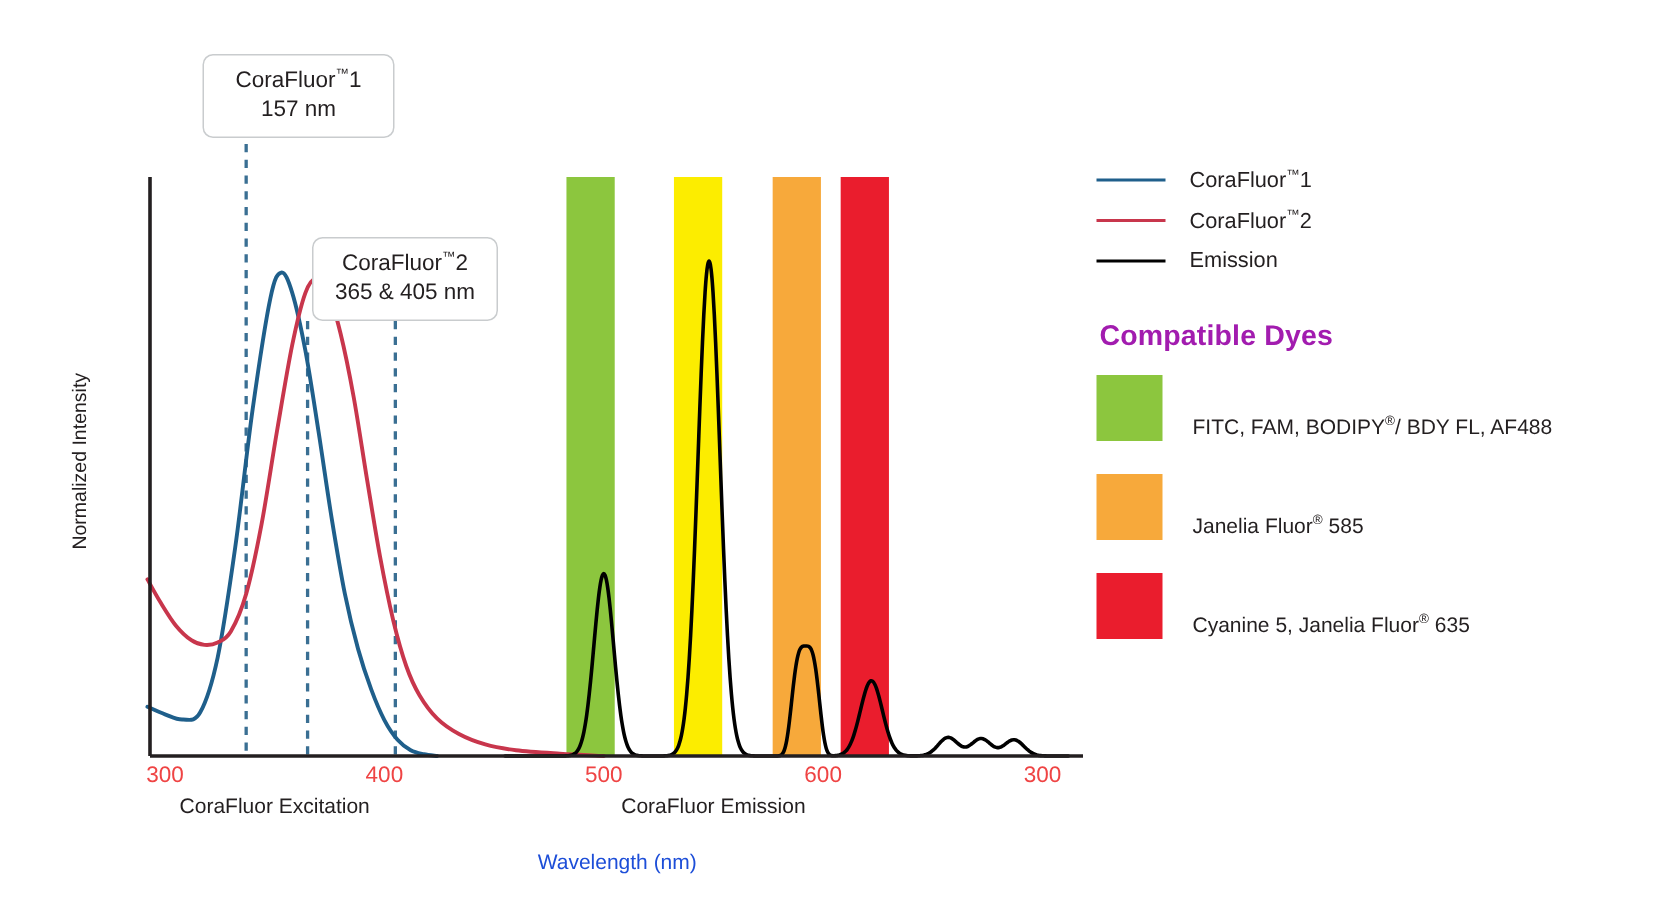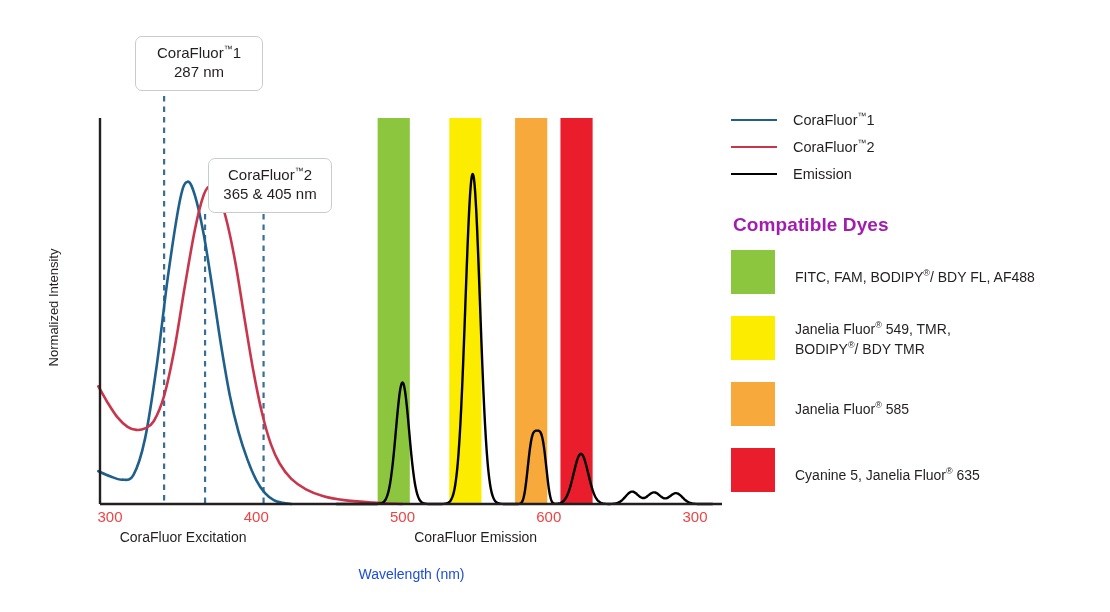--- a/index.html
+++ b/index.html
@@ -34,21 +34,21 @@
 
   
   #panel{position:absolute;left:731px;top:106px;width:360px;}
   .leg-row{display:flex;align-items:center;height:27px;}
   .leg-line{width:46px;height:0;border-top-width:2.4px;border-top-style:solid;
             margin-right:16px;flex:0 0 46px;}
   .leg-txt{font-size:14.5px;color:#231f20;white-space:nowrap;}
 
   #dyes-title{font-size:19px;font-weight:bold;color:#a21caf;margin:27px 0 14px 2px;
               letter-spacing:.1px;}
-  .dye-row{display:flex;align-items:center;margin-bottom:22px;}
+  .dye-row{display:flex;align-items:flex-end;margin-bottom:22px;}
   .dye-sw{width:44px;height:44px;flex:0 0 44px;margin-right:20px;}
   .dye-txt{font-size:14px;color:#231f20;line-height:1.35;padding-top:10px;}
   .dye-txt .l2{display:block;}
   .reg{font-size:9px;vertical-align:super;}
 </style>
 </head>
 <body>
 
 <div id="figure">
 
@@ -62,21 +62,21 @@
       <line x1="263.5625" x2="263.5625" y1="214" y2="504" stroke="#3a6f93" stroke-width="2.2" stroke-dasharray="5.5,5" stroke-linecap="butt"></line>
       <path d="M 98.3 471.19 C 100.25 472.02633333333335, 106.1 474.7926666666667, 110 476.208 C 113.9 477.62333333333333, 117.8 479.875, 121.7 479.682 C 125.60000000000001 479.48900000000003, 129.5 481.9336666666667, 133.4 475.05 C 137.3 468.16633333333334, 141.2 456.71500000000003, 145.1 438.38 C 149 420.04499999999996, 152.9 392.7033333333333, 156.8 365.03999999999996 C 160.70000000000002 337.3766666666666, 164.6 300.0633333333333, 168.5 272.4 C 172.4 244.73666666666665, 177.03125 214.17833333333334, 180.2 199.06 C 183.36874999999998 183.94166666666666, 185.075 182.33333333333334, 187.5125 181.69 C 189.95 181.04666666666665, 192.14374999999998 186.515, 194.825 195.2 C 197.50625 203.885, 200.67499999999998 218.36, 203.6 233.8 C 206.525 249.24, 209.45 269.1833333333333, 212.375 287.84 C 215.3 306.49666666666667, 218.22499999999997 327.7266666666667, 221.14999999999998 345.74 C 224.075 363.75333333333333, 227 381.44499999999994, 229.925 395.91999999999996 C 232.85000000000002 410.395, 235.77499999999998 421.975, 238.7 432.59000000000003 C 241.625 443.20500000000004, 244.54999999999998 451.697, 247.475 459.61 C 250.4 467.523, 253.325 474.471, 256.25 480.068 C 259.175 485.66499999999996, 262.09999999999997 489.8466666666667, 265.025 493.192 C 267.95 496.5373333333333, 270.87499999999994 498.53166666666664, 273.79999999999995 500.14 C 276.72499999999997 501.74833333333333, 279.65 502.19866666666667, 282.575 502.842 C 285.5 503.4853333333333, 289.88750000000005 503.807, 291.35 504" fill="none" stroke="#1f5f8b" stroke-width="2.6" stroke-linejoin="round" stroke-linecap="round"></path>
       <path d="M 98.3 386.27 C 99.7625 388.8433333333333, 103.90625 396.56333333333333, 107.075 401.71 C 110.24375 406.8566666666666, 113.9 412.9683333333333, 117.3125 417.15 C 120.725 421.33166666666665, 124.38125 424.677, 127.55 426.8 C 130.71875 428.923, 133.39999999999998 429.6306666666667, 136.325 429.88800000000003 C 139.25 430.1453333333334, 142.17499999999998 429.82366666666667, 145.1 428.344 C 148.025 426.8643333333333, 150.70625 426.414, 153.875 421.01 C 157.04375 415.606, 160.70000000000002 407.8216666666666, 164.1125 395.91999999999996 C 167.525 384.0183333333333, 170.9375 367.61333333333334, 174.35 349.6 C 177.7625 331.5866666666667, 181.17499999999998 307.7833333333333, 184.58749999999998 287.84 C 187.99999999999997 267.89666666666665, 191.65625 245.38, 194.825 229.94 C 197.99374999999998 214.5, 200.91875 202.59833333333333, 203.6 195.2 C 206.28125 187.80166666666665, 208.475 185.87166666666667, 210.9125 185.55 C 213.35 185.22833333333335, 215.54375 187.1583333333333, 218.225 193.26999999999998 C 220.90625 199.38166666666666, 224.075 210.31833333333336, 227 222.22000000000003 C 229.925 234.1216666666667, 232.84999999999997 248.59666666666666, 235.77499999999998 264.68 C 238.7 280.7633333333333, 241.62499999999997 301.02833333333336, 244.54999999999998 318.72 C 247.475 336.4116666666667, 250.39999999999998 355.0683333333334, 253.325 370.83000000000004 C 256.25 386.5916666666667, 259.175 401.0666666666667, 262.1 413.29 C 265.02500000000003 425.5133333333333, 267.95 435.8066666666667, 270.875 444.17 C 273.8 452.53333333333336, 276.23749999999995 457.68, 279.65 463.47 C 283.0625 469.26000000000005, 286.96250000000003 474.5996666666667, 291.35 478.91 C 295.7375 483.2203333333334, 300.6125 486.437, 305.975 489.332 C 311.33750000000003 492.227, 317.1875 494.47866666666664, 323.525 496.28 C 329.86249999999995 498.0813333333333, 335.7125 499.11066666666665, 344 500.14 C 352.2875 501.1693333333333, 363.5 501.8126666666667, 373.25 502.456 C 383 503.09933333333333, 397.625 503.74266666666665, 402.5 504" fill="none" stroke="#c8364c" stroke-width="2.6" stroke-linejoin="round" stroke-linecap="round"></path>
       <path d="M 336.6875 504 C 336.83375 504, 337.27250000000004 504, 337.56500000000005 504 C 337.8575000000001 504, 338.15000000000003 504, 338.44250000000005 504 C 338.73500000000007 504, 339.02750000000003 504, 339.32000000000005 504 C 339.61250000000007 504, 339.9050000000001 504, 340.1975000000001 504 C 340.4900000000001 504, 340.78250000000014 504, 341.07500000000016 504 C 341.3675000000002 504, 341.6600000000002 504, 341.9525000000002 504 C 342.24500000000023 504, 342.5375000000002 504, 342.8300000000002 504 C 343.12250000000023 504, 343.41500000000025 504, 343.70750000000027 504 C 344.0000000000003 504, 344.29250000000025 504, 344.58500000000026 504 C 344.8775000000003 504, 345.1700000000003 504, 345.4625000000003 504 C 345.75500000000034 504, 346.04750000000035 504, 346.3400000000004 504 C 346.6325000000004 504, 346.92500000000035 504, 347.21750000000037 503.99999999999994 C 347.5100000000004 503.9999999999999, 347.8025000000004 503.9999999999999, 348.0950000000004 503.99999999999983 C 348.38750000000044 503.9999999999998, 348.6800000000004 503.9999999999997, 348.9725000000004 503.9999999999995 C 349.26500000000044 503.99999999999926, 349.55750000000046 503.9999999999991, 349.8500000000005 503.99999999999847 C 350.1425000000005 503.99999999999784, 350.4350000000005 503.9999999999974, 350.72750000000053 503.99999999999557 C 351.02000000000055 503.99999999999375, 351.31250000000057 503.9999999999925, 351.6050000000006 503.99999999998744 C 351.8975000000006 503.9999999999824, 352.19000000000057 503.9999999999789, 352.4825000000006 503.99999999996515 C 352.7750000000006 503.9999999999514, 353.06750000000056 503.99999999994156, 353.3600000000006 503.9999999999048 C 353.6525000000006 503.999999999868, 353.9450000000006 503.9999999998409, 354.23750000000064 503.9999999997446 C 354.53000000000065 503.9999999996483, 354.8225000000007 503.9999999995748, 355.1150000000007 503.99999999932703 C 355.4075000000007 503.99999999907925, 355.7000000000007 503.9999999988841, 355.99250000000075 503.999999998258 C 356.28500000000076 503.99999999763185, 356.5775000000007 503.99999999712423, 356.87000000000074 503.99999999557014 C 357.16250000000076 503.99999999401604, 357.4550000000007 503.99999999272165, 357.74750000000074 503.9999999889335 C 358.04000000000076 503.99999998514534, 358.3325000000008 503.9999999819097, 358.6250000000008 503.9999999728413 C 358.9175000000008 503.9999999637729, 359.21000000000083 503.9999999558427, 359.50250000000085 503.99999993452303 C 359.79500000000087 503.99999991320334, 360.0875000000009 503.9999998941462, 360.3800000000009 503.9999998449232 C 360.6725000000009 503.9999997957002, 360.9650000000009 503.99999975079066, 361.2575000000009 503.99999963918515 C 361.5500000000009 503.99999952757963, 361.84250000000094 503.99999942378986, 362.13500000000096 503.9999991752901 C 362.427500000001 503.99999892679034, 362.72000000000094 503.9999986915376, 363.01250000000095 503.99999814818676 C 363.305000000001 503.9999976048359, 363.597500000001 503.99999708183327, 363.890000000001 503.9999959151852 C 364.182500000001 503.9999947485371, 364.47500000000105 503.9999936080705, 364.76750000000106 503.99999114829825 C 365.0600000000011 503.999988688526, 365.3525000000011 503.9999862490987, 365.6450000000011 503.9999811565516 C 365.93750000000114 503.9999760640045, 366.2300000000011 503.9999709456106, 366.5225000000011 503.99996059301577 C 366.81500000000113 503.99995024042096, 367.10750000000115 503.999939705508, 367.40000000000117 503.9999190409829 C 367.6925000000012 503.9998983764578, 367.98500000000115 503.9998771054718, 368.27750000000117 503.99983660586514 C 368.5700000000012 503.9997961062585, 368.8625000000012 503.9997539745554, 369.1550000000012 503.99967604334313 C 369.44750000000124 503.99959811213085, 369.7400000000012 503.99951624722024, 370.0325000000012 503.9993690185916 C 370.32500000000124 503.999221789963, 370.61750000000126 503.99906574346994, 370.9100000000013 503.99879267157144 C 371.2025000000013 503.99851959967293, 371.4950000000013 503.99822780648424, 371.78750000000133 503.99773058720046 C 372.08000000000135 503.9972333679167, 372.3725000000013 503.9966981186761, 372.6650000000013 503.9958093558687 C 372.95750000000135 503.9949205930613, 373.25000000000136 503.9939574541762, 373.5425000000014 503.992398010356 C 373.8350000000014 503.9908385665358, 374.1275000000014 503.9891385109918, 374.42000000000144 503.9864526929474 C 374.71250000000146 503.98376687490304, 375.0050000000014 503.98082336773564, 375.29750000000143 503.97628310208995 C 375.59000000000145 503.97174283644426, 375.88250000000147 503.96674389316865, 376.1750000000015 503.9592110990733 C 376.4675000000015 503.9516783049779, 376.76000000000147 503.94335142310996, 377.0525000000015 503.9310863375176 C 377.3450000000015 503.9188212519253, 377.6375000000015 503.90521764852224, 377.93000000000154 503.8856205855194 C 378.22250000000156 503.86602352251657, 378.5150000000016 503.84422810932585, 378.8075000000016 503.8135039595008 C 379.1000000000016 503.78277980967573, 379.3925000000016 503.7485358847788, 379.6850000000016 503.70127568656886 C 379.9775000000016 503.65401548835894, 380.27000000000163 503.60125948863663, 380.56250000000165 503.5299427702411 C 380.85500000000167 503.4586260518456, 381.1475000000017 503.3789391591535, 381.4400000000017 503.27337537619565 C 381.7325000000017 503.1678115932378, 382.0250000000017 503.0498124578961, 382.3175000000017 502.896560072494 C 382.6100000000017 502.74330768709194, 382.90250000000174 502.5720341941938, 383.19500000000176 502.35386106378314 C 383.4875000000018 502.1356879333725, 383.78000000000173 501.89204467406, 384.07250000000175 501.58752129003017 C 384.36500000000177 501.28299790600033, 384.6575000000018 500.9433769439945, 384.9500000000018 500.52672075960396 C 385.2425000000018 500.1100645752134, 385.53500000000184 499.64627527912216, 385.82750000000186 499.087584183687 C 386.1200000000019 498.52889308825183, 386.41250000000184 497.9085553287462, 386.70500000000186 497.17457418699297 C 386.9975000000019 496.4405930452397, 387.2900000000019 495.6281487133335, 387.5825000000019 494.68369733316763 C 387.87500000000193 493.7392459530018, 388.16750000000195 492.69771830965067, 388.46000000000197 491.5078659059978 C 388.752500000002 490.3180135023449, 389.04500000000195 489.0115859880665, 389.33750000000197 487.5445829112503 C 389.630000000002 486.0775798344341, 389.922500000002 484.4749734873474, 390.215000000002 482.70584744510086 C 390.50750000000204 480.9367214028543, 390.800000000002 479.0152271256413, 391.092500000002 476.92982665777095 C 391.38500000000204 474.8444261899006, 391.67750000000206 472.59430671527144, 391.9700000000021 470.1934446378789 C 392.2625000000021 467.7925825604863, 392.5550000000021 465.22141886686063, 392.8475000000021 462.5246541934157 C 393.14000000000215 459.82788951997077, 393.4325000000021 456.96433342981123, 393.7250000000021 454.0128565972092 C 394.01750000000214 451.0613797646071, 394.31000000000216 447.95771647064174, 394.6025000000022 444.8157931978034 C 394.8950000000022 441.673869924965, 395.1875000000022 438.4068158739356, 395.48000000000224 435.1613169601791 C 395.77250000000225 431.91581804642254, 396.0650000000022 428.58509611159644, 396.35750000000223 425.34279971526416 C 396.65000000000225 422.1005033189319, 396.94250000000227 418.82494867150893, 397.2350000000023 415.7075385821853 C 397.5275000000023 412.59012849286165, 397.82000000000227 409.5013669520851, 398.1125000000023 406.6383391793224 C 398.4050000000023 403.77531140655964, 398.6975000000023 401.00938123502385, 398.99000000000234 398.5293719456089 C 399.28250000000236 396.0493626561939, 399.5750000000024 393.73697110577723, 399.8675000000024 391.75828344283264 C 400.1600000000024 389.77959577988804, 400.4525000000024 388.0359581008094, 400.7450000000024 386.6572459679412 C 401.0375000000024 385.278533835073, 401.3300000000024 384.19388497361365, 401.62250000000245 383.4860106456234 C 401.91500000000246 382.7781363176332, 402.2075000000025 382.4099999999979, 402.5000000000025 382.40999999999997 C 402.7925000000025 382.410000000002, 403.0850000000025 382.77813631764144, 403.3775000000025 383.4860106456356 C 403.6700000000025 384.19388497362974, 403.96250000000254 385.2785338350931, 404.25500000000255 386.65724596796497 C 404.5475000000026 388.0359581008368, 404.84000000000253 389.77959577991885, 405.13250000000255 391.7582834428666 C 405.42500000000257 393.7369711058144, 405.7175000000026 396.04936265623405, 406.0100000000026 398.5293719456515 C 406.3025000000026 401.009381235069, 406.59500000000264 403.775311406607, 406.88750000000266 406.63833917937154 C 407.1800000000027 409.5013669521361, 407.47250000000264 412.5901284929141, 407.76500000000266 415.70753858223884 C 408.0575000000027 418.82494867156356, 408.3500000000027 422.1005033189872, 408.6425000000027 425.3427997153198 C 408.93500000000273 428.58509611165243, 409.22750000000275 431.91581804647853, 409.52000000000277 435.1613169602347 C 409.8125000000028 438.4068158739909, 410.10500000000275 441.6738699250197, 410.39750000000276 444.81579319785715 C 410.6900000000028 447.9577164706946, 410.9825000000028 451.06137976465885, 411.2750000000028 454.01285659725954 C 411.56750000000284 456.96433342986023, 411.8600000000028 459.8278895200182, 412.1525000000028 462.52465419346134 C 412.44500000000284 465.2214188669045, 412.73750000000285 467.7925825605284, 413.0300000000029 470.19344463791873 C 413.3225000000029 472.5943067153091, 413.6150000000029 474.8444261899361, 413.9075000000029 476.92982665780346 C 414.20000000000294 479.01522712567083, 414.4925000000029 480.9367214028812, 414.7850000000029 482.7058474451231 C 415.07750000000294 484.474973487365, 415.37000000000296 486.0775798344477, 415.662500000003 487.54458291125496 C 415.955000000003 489.0115859880622, 416.247500000003 490.3180135023332, 416.54000000000303 491.5078659059666 C 416.83250000000305 492.69771830959996, 417.125000000003 493.7392459529348, 417.41750000000303 494.6836973330554 C 417.71000000000305 495.628148713176, 418.00250000000307 496.440593045044, 418.2950000000031 497.1745741866901 C 418.5875000000031 497.9085553283362, 418.88000000000306 498.5288930877497, 419.1725000000031 499.08758418293206 C 419.4650000000031 499.64627527811444, 419.7575000000031 500.11006457398435, 420.05000000000314 500.5267207577844 C 420.34250000000316 500.94337694158446, 420.6350000000032 501.282997903064, 420.9275000000032 501.5875212857326 C 421.2200000000032 501.8920446684012, 421.5125000000032 502.1356879264798, 421.8050000000032 502.35386105379615 C 422.0975000000032 502.5720341811125, 422.3900000000032 502.7433076711614, 422.68250000000324 502.89656004963064 C 422.97500000000326 503.04981242809987, 423.2675000000033 503.16781155696196, 423.5600000000033 503.27337532461144 C 423.8525000000033 503.3789390922609, 424.1450000000033 503.458625970443, 424.4375000000033 503.52994265552746 C 424.7300000000033 503.60125934061193, 425.02250000000333 503.6540153083382, 425.31500000000335 503.7012754351183 C 425.60750000000337 503.7485355618984, 425.90000000000333 503.78277941731994, 426.19250000000335 503.81350341620794 C 426.48500000000337 503.84422741509593, 426.7775000000034 503.86602267973365, 427.0700000000034 503.8856194284461 C 427.3625000000034 503.90521617715854, 427.65500000000344 503.9188194677699, 427.94750000000346 503.9310839084827 C 428.2400000000035 503.94334834919556, 428.53250000000344 503.9516745824917, 428.82500000000346 503.9592060727232 C 429.1175000000035 503.9667375629547, 429.4100000000035 503.9717351819052, 429.7025000000035 503.9762728498715 C 429.99500000000353 503.9808105178378, 430.28750000000355 503.9837513620204, 430.58000000000357 503.986432080521 C 430.8725000000036 503.9891127990216, 431.16500000000354 503.9908075812595, 431.45750000000356 503.992357160875 C 431.7500000000036 503.99390674049044, 432.0425000000036 503.9948595959238, 432.3350000000036 503.9957295582138 C 432.62750000000364 503.99659952050376, 432.9200000000036 503.99711502112234, 433.2125000000036 503.9975769346147 C 433.50500000000363 503.99803884810706, 433.79750000000365 503.99829329256687, 434.09000000000367 503.9985010391679 C 434.3825000000037 503.9987087857689, 434.6750000000037 503.99879527314494, 434.9675000000037 503.99882341422085 C 435.26000000000374 503.99885155529677, 435.5525000000037 503.99880584437597, 435.8450000000037 503.9986698856234 C 436.13750000000374 503.9985339268709, 436.43000000000376 503.99834564152997, 436.7225000000038 503.9980076617055 C 437.0150000000038 503.99766968188106, 437.3075000000038 503.9972811385175, 437.60000000000383 503.99664200667684 C 437.89250000000385 503.99600287483617, 438.1850000000038 503.995295649594, 438.47750000000383 503.9941728706616 C 438.77000000000385 503.9930500917292, 439.06250000000387 503.99181731717886, 439.3550000000039 503.98990533308245 C 439.6475000000039 503.98799334898604, 439.94000000000386 503.985893516363, 440.2325000000039 503.982700966083 C 440.5250000000039 503.97950841580297, 440.8175000000039 503.9759940662729, 441.11000000000394 503.9707500314023 C 441.40250000000395 503.9655059965317, 441.695000000004 503.95971808181645, 441.987500000004 503.95123675685926 C 442.280000000004 503.94275543190207, 442.57250000000397 503.93337138410095, 442.865000000004 503.9198620816591 C 443.157500000004 503.9063527792173, 443.450000000004 503.8913736746896, 443.74250000000404 503.8701809422081 C 444.03500000000406 503.8489882097266, 444.3275000000041 503.8254482597906, 444.6200000000041 503.79270568677003 C 444.9125000000041 503.75996311374945, 445.2050000000041 503.72354371282233, 445.4975000000041 503.6737255040845 C 445.7900000000041 503.6239072953466, 446.08250000000413 503.5684388937938, 446.37500000000415 503.4937964343428 C 446.66750000000417 503.4191539748918, 446.96000000000413 503.3359932190348, 447.25250000000415 503.2258707473785 C 447.54500000000417 503.11574827572224, 447.8375000000042 502.9930263877428, 448.1300000000042 502.8330616044053 C 448.4225000000042 502.6730968210678, 448.71500000000424 502.4948492342827, 449.00750000000426 502.2660820473535 C 449.3000000000043 502.0373148604243, 449.59250000000424 501.7825225120186, 449.88500000000425 501.46045848283 C 450.1775000000043 501.1383944536414, 450.4700000000043 500.77999402459284, 450.7625000000043 500.333697872222 C 451.0550000000043 499.88740171985114, 451.34750000000435 499.3913545877137, 451.64000000000436 498.78268156860486 C 451.9325000000044 498.174008549496, 452.22500000000434 497.498553923794, 452.51750000000436 496.68165975756904 C 452.8100000000044 495.86476559134405, 453.1025000000044 494.96001816174737, 453.3950000000044 493.881316571255 C 453.68750000000443 492.80261498076266, 453.9800000000044 491.6106956061869, 454.2725000000044 490.2094502146147 C 454.56500000000443 488.80820482304256, 454.85750000000445 487.2641070694946, 455.15000000000447 485.473844221822 C 455.4425000000045 483.68358137414936, 455.7350000000045 481.71696911966063, 456.0275000000045 479.4678731285788 C 456.32000000000454 477.21877713749694, 456.6125000000045 474.75687155474685, 456.9050000000045 471.9792682753308 C 457.19750000000454 469.20166499591477, 457.49000000000456 466.1733076256346, 457.7825000000046 462.8022534520825 C 458.0750000000046 459.43119927853036, 458.3675000000046 455.77207008580524, 458.66000000000463 451.7529432340181 C 458.95250000000465 447.733816382231, 459.2450000000046 443.39264558043743, 459.5375000000046 438.6874923413598 C 459.83000000000465 433.9823391022822, 460.12250000000466 428.92778965431, 460.4150000000047 423.52202379955236 C 460.7075000000047 418.1162579447947, 461.00000000000466 412.3439892880166, 461.2925000000047 406.252897212814 C 461.5850000000047 400.1618051376114, 461.8775000000047 393.701080786254, 462.17000000000473 386.97547134833695 C 462.46250000000475 380.2498619104199, 462.75500000000477 373.1689603158005, 463.0475000000048 365.8992405853116 C 463.3400000000048 358.62952085482266, 463.63250000000477 351.03917582533865, 463.9250000000048 343.35715296540343 C 464.2175000000048 335.6751301054682, 464.5100000000048 327.7292846108344, 464.80250000000484 319.80710342570023 C 465.09500000000486 311.8849222405661, 465.3875000000048 303.7782381052801, 465.68000000000484 295.82406585459864 C 465.97250000000486 287.8698936039172, 466.2650000000049 279.83171630386704, 466.5575000000049 272.0820699216116 C 466.8500000000049 264.33242353935617, 467.14250000000493 256.6172371933637, 467.43500000000495 249.32618756106592 C 467.72750000000497 242.03513792876817, 468.0200000000049 234.90992652852486, 468.31250000000495 228.33577212782507 C 468.60500000000496 221.76161772712527, 468.897500000005 215.49092871135943, 469.190000000005 209.88126115686708 C 469.482500000005 204.27159360237474, 469.77500000000504 199.10142724292885, 470.06750000000505 194.67776680087104 C 470.3600000000051 190.25410635881323, 470.65250000000503 186.39597928533595, 470.94500000000505 183.3392985045203 C 471.23750000000507 180.28261772370462, 471.5300000000051 177.89923186673036, 471.8225000000051 176.33768211597697 C 472.1150000000051 174.7761323652236, 472.4075000000051 173.9699999999908, 472.7000000000051 173.97000000000003 C 472.9925000000051 173.97000000000926, 473.28500000000514 174.77613236526093, 473.57750000000516 176.3376821160324 C 473.8700000000052 177.89923186680386, 474.1625000000052 180.2826177237962, 474.4550000000052 183.3392985046288 C 474.74750000000523 186.3959792854614, 475.0400000000052 190.2541063589551, 475.3325000000052 194.67776680102799 C 475.62500000000523 199.10142724310086, 475.91750000000525 204.27159360256104, 476.21000000000527 209.8812611570661 C 476.5025000000053 215.49092871157114, 476.7950000000053 221.76161772734852, 477.0875000000053 228.33577212805824 C 477.38000000000534 234.90992652876795, 477.6725000000053 242.0351379290197, 477.9650000000053 249.32618756132436 C 478.25750000000534 256.617237193629, 478.55000000000535 264.3324235396269, 478.8425000000054 272.0820699218863 C 479.1350000000054 279.83171630414563, 479.42750000000535 287.869893604198, 479.72000000000537 295.8240658548804 C 480.0125000000054 303.7782381055628, 480.3050000000054 311.88492224084814, 480.5975000000054 319.8071034259806 C 480.89000000000544 327.72928461111303, 481.18250000000546 335.67513010574385, 481.4750000000055 343.35715296567514 C 481.7675000000055 351.03917582560643, 482.06000000000546 358.6295208550852, 482.3525000000055 365.89924058556846 C 482.6450000000055 373.1689603160517, 482.9375000000055 380.24986191066444, 483.23000000000553 386.9754713485745 C 483.52250000000555 393.70108078648457, 483.81500000000557 400.1618051378342, 484.1075000000056 406.252897213029 C 484.4000000000056 412.3439892882237, 484.69250000000557 418.11625794499355, 484.9850000000056 423.52202379974295 C 485.2775000000056 428.92778965449236, 485.5700000000056 433.9823391024561, 485.86250000000564 438.6874923415255 C 486.15500000000566 443.39264558059494, 486.4475000000056 447.73381638238027, 486.74000000000564 451.75294323415955 C 487.03250000000565 455.7720700859388, 487.3250000000057 459.4311992786562, 487.6175000000057 462.802253452201 C 487.9100000000057 466.1733076257458, 488.2025000000057 469.20166499601896, 488.49500000000575 471.97926827542847 C 488.78750000000576 474.75687155483797, 489.0800000000057 477.21877713758187, 489.37250000000574 479.46787312865814 C 489.66500000000576 481.7169691197344, 489.9575000000058 483.6835813742179, 490.2500000000058 485.4738442218862 C 490.5425000000058 487.26410706955454, 490.83500000000583 488.8082048230983, 491.12750000000585 490.20945021466815 C 491.42000000000587 491.610695606238, 491.71250000000583 492.8026149808112, 492.00500000000585 493.8813165713052 C 492.29750000000587 494.9600181617992, 492.5900000000059 495.86476559139635, 492.8825000000059 496.68165975763236 C 493.1750000000059 497.49855392386837, 493.4675000000059 498.1740085495778, 493.7600000000059 498.7826815687213 C 494.0525000000059 499.3913545878647, 494.34500000000594 499.8874017200274, 494.63750000000596 500.3336978724929 C 494.930000000006 500.7799940249584, 495.222500000006 501.13839445407905, 495.515000000006 501.4604584835141 C 495.80750000000603 501.7825225129492, 496.100000000006 502.037314861549, 496.392500000006 502.26608204910343 C 496.685000000006 502.49484923665784, 496.97750000000605 502.6730968239498, 497.27000000000606 502.8330616088407 C 497.5625000000061 502.9930263937316, 497.8550000000061 503.11574828300485, 498.1475000000061 503.22587075844876 C 498.44000000000614 503.3359932338927, 498.7325000000061 503.419153992985, 499.0250000000061 503.4937964615041 C 499.31750000000613 503.56843893002315, 499.61000000000615 503.6239073395058, 499.90250000000617 503.67372556956315 C 500.1950000000062 503.7235437996205, 500.48750000000615 503.7599632196046, 500.78000000000617 503.792705841848 C 501.0725000000062 503.8254484640914, 501.3650000000062 503.8489884589368, 501.6575000000062 503.8701813030237 C 501.95000000000624 503.8913741471106, 502.24250000000626 503.9063533554279, 502.5350000000063 503.9198629063694 C 502.8275000000063 503.93337245731095, 503.12000000000626 503.9427567403648, 503.4125000000063 503.9512386086728 C 503.7050000000063 503.95972047698075, 503.9975000000063 503.9655089146986, 504.29000000000633 503.9707541162173 C 504.58250000000635 503.97599931773595, 504.87500000000637 503.97951480773264, 505.1675000000064 503.9827098177849 C 505.4600000000064 503.98590482783715, 505.75250000000636 503.9880070998874, 506.0450000000064 503.9899241765309 C 506.3375000000064 503.9918412531744, 506.6300000000064 503.99307914611865, 506.92250000000644 503.99421227764583 C 507.21500000000646 503.995345409173, 507.5075000000064 503.9960631693285, 507.80000000000643 503.9967229656939 C 508.09250000000645 503.99738276205926, 508.38500000000647 503.99779257641643, 508.6775000000065 503.9981710558379 C 508.9700000000065 503.9985495352593, 509.2625000000065 503.99877995243423, 509.55500000000654 503.9989938422225 C 509.84750000000656 503.99920773201075, 510.1400000000065 503.99933530960845, 510.43250000000654 503.9994543945674 C 510.72500000000656 503.99957347952636, 511.0175000000066 503.99964305750706, 511.3100000000066 503.99970835197604 C 511.6025000000066 503.999773646445, 511.8950000000066 503.99981115495314, 512.1875000000066 503.9998461613814 C 512.4800000000066 503.9998811678097, 512.7725000000066 503.99990198779875, 513.0650000000066 503.9999183905459 C 513.3575000000067 503.999934793293, 513.6500000000067 503.99995070271433, 513.9425000000067 503.999944577864 C 514.2350000000067 503.9999384530137, 514.5275000000067 503.9999661161171, 514.8200000000068 503.99988164144395 C 515.1125000000068 503.9997971667708, 515.4050000000068 503.99986045591254, 515.6975000000068 503.99943772982505 C 515.9900000000068 503.99901500373755, 516.2825000000068 503.99907042971046, 516.5750000000069 503.99734528491916 C 516.8675000000069 503.99562014012787, 517.1600000000068 503.99512700968603, 517.4525000000068 503.98908686107717 C 517.7450000000068 503.9830467124683, 518.0375000000068 503.9794710165036, 518.3300000000069 503.9611043932658 C 518.6225000000069 503.94273777002803, 518.9150000000069 503.9277932864531, 519.2075000000069 503.87888712165034 C 519.5000000000069 503.8299809568476, 519.7925000000068 503.7825746930515, 520.0850000000069 503.6676674044493 C 520.3775000000069 503.55276011584704, 520.6700000000069 503.4294035833819, 520.9625000000069 503.18944339003673 C 521.2550000000069 502.9494831966916, 521.547500000007 502.6764179704456, 521.840000000007 502.2279062443784 C 522.132500000007 501.7793945183112, 522.425000000007 501.25374362250125, 522.717500000007 500.49837303363364 C 523.010000000007 499.74300244476603, 523.3025000000071 498.8493201875527, 523.5950000000071 497.6956827111729 C 523.8875000000071 496.5420452347931, 524.1800000000071 495.18392848327113, 524.4725000000071 493.5765481753548 C 524.7650000000071 491.96916786743844, 525.0575000000072 490.10608707008345, 525.3500000000072 488.0514008636747 C 525.6425000000072 485.99671465726595, 525.9350000000072 483.6704187701417, 526.2275000000072 481.2484309369023 C 526.5200000000073 478.82644310366294, 526.8125000000072 476.1640279192067, 527.1050000000072 473.51947386423853 C 527.3975000000072 470.87491980927035, 527.6900000000072 468.06582144367087, 527.9825000000072 465.3811066070933 C 528.2750000000073 462.6963917705157, 528.5675000000072 459.9519489108268, 528.8600000000072 457.4111848447728 C 529.1525000000072 454.87042077871877, 529.4450000000072 452.3808023173446, 529.7375000000072 450.13652221076916 C 530.0300000000072 447.8922421041937, 530.3225000000073 445.79415837285137, 530.6150000000073 443.94550420532 C 530.9075000000073 442.0968500377886, 531.2000000000073 440.45890612918123, 531.4925000000073 439.0445972055808 C 531.7850000000074 437.6302882819804, 532.0775000000074 436.4554430847614, 532.3700000000074 435.45965066371747 C 532.6625000000074 434.46385824267355, 532.9550000000074 433.7035599820756, 533.2475000000074 433.0698426793173 C 533.5400000000075 432.43612537655895, 533.8325000000075 432.00931501859674, 534.1250000000075 431.65734684716745 C 534.4175000000075 431.30537867573815, 534.7100000000075 431.11683590046516, 535.0025000000076 430.95803365074164 C 535.2950000000076 430.7992314010181, 535.5875000000075 430.75413909500975, 535.8800000000075 430.7045333488263 C 536.1725000000075 430.6549276026429, 536.4650000000075 430.66711828142394, 536.7575000000076 430.66039917364117 C 537.0500000000076 430.6536800658584, 537.3425000000076 430.64844104760624, 537.6350000000076 430.6642187021296 C 537.9275000000076 430.6799963566529, 538.2200000000075 430.67764598570545, 538.5125000000075 430.75506510078117 C 538.8050000000076 430.8324842158569, 539.0975000000076 430.9153366127308, 539.3900000000076 431.1287333925839 C 539.6825000000076 431.342130172437, 539.9750000000076 431.59929111742605, 540.2675000000077 432.0354457798999 C 540.5600000000077 432.4716004423737, 540.8525000000077 432.99934653632556, 541.1450000000077 433.745661367427 C 541.4375000000077 434.4919761985284, 541.7300000000077 435.3826486066835, 542.0225000000078 436.5133347665082 C 542.3150000000078 437.64402092633287, 542.6075000000078 438.97000062484557, 542.9000000000078 440.529778326375 C 543.1925000000078 442.0895560279044, 543.4850000000079 443.884226440567, 543.7775000000079 445.87200097568467 C 544.0700000000079 447.85977551080236, 544.3625000000079 450.0994251197249, 544.6550000000079 452.45642553708103 C 544.947500000008 454.81342595443715, 545.2400000000079 457.40624655389684, 545.5325000000079 460.0140034798213 C 545.8250000000079 462.6217604057458, 546.1175000000079 465.4106529974831, 546.4100000000079 468.1029670926278 C 546.702500000008 470.7952811877725, 546.995000000008 473.578656094125, 547.287500000008 476.16788805068967 C 547.580000000008 478.75712000725434, 547.8725000000079 481.325919403809, 548.1650000000079 483.6383588320158 C 548.4575000000079 485.9507982602226, 548.750000000008 488.1323844340021, 549.042500000008 490.0425246199304 C 549.335000000008 491.9526648058587, 549.627500000008 493.6469291501241, 549.920000000008 495.0991999475855 C 550.212500000008 496.55147074504686, 550.5050000000081 497.74558388990323, 550.7975000000081 498.7561494046986 C 551.0900000000081 499.76671491949395, 551.3825000000081 500.52334656027523, 551.6750000000081 501.16259303635763 C 551.9675000000082 501.80183951244004, 552.2600000000082 502.22747593506153, 552.5525000000082 502.59162826119314 C 552.8450000000082 502.95578058732474, 553.1375000000082 503.16397857171944, 553.4300000000082 503.3475069931473 C 553.7225000000083 503.5310354145752, 554.0150000000083 503.6151290867682, 554.3075000000083 503.69279878976016 C 554.6000000000083 503.7704684927521, 554.8925000000082 503.79246661034784, 555.1850000000082 503.8135252110992 C 555.4775000000083 503.83458381185056, 555.7700000000083 503.8277922235414, 556.0625000000083 503.8191503942684 C 556.3550000000083 503.81050856499536, 556.6475000000082 503.7885579426646, 556.9400000000082 503.76167423546116 C 557.2325000000083 503.7347905282577, 557.5250000000083 503.70051614228396, 557.8175000000083 503.65784815104763 C 558.1100000000083 503.6151801598113, 558.4025000000083 503.5663819651082, 558.6950000000083 503.50566628804313 C 558.9875000000084 503.4449506109781, 559.2800000000084 503.37710406321935, 559.5725000000084 503.29355408865746 C 559.8650000000084 503.21000411409557, 560.1575000000084 503.11716282600634, 560.4500000000085 503.0043664406718 C 560.7425000000085 502.89157005533724, 561.0350000000085 502.766543163884, 561.3275000000085 502.61677577665006 C 561.6200000000085 502.4670083894161, 561.9125000000085 502.30138367732235, 562.2050000000086 502.1057621172681 C 562.4975000000086 501.9101405572139, 562.7900000000086 501.69437018103304, 563.0825000000086 501.44304641632465 C 563.3750000000086 501.19172265161626, 563.6675000000085 500.9153417257625, 563.9600000000086 500.59781952901767 C 564.2525000000086 500.2802973322728, 564.5450000000086 499.9323041115259, 564.8375000000086 499.53791323585557 C 565.1300000000086 499.1435223601852, 565.4225000000087 498.7129355348647, 565.7150000000087 498.23147427499566 C 566.0075000000087 497.7500130151266, 566.3000000000086 497.226608096634, 566.5925000000086 496.6491456766413 C 566.8850000000086 496.0716832566486, 567.1775000000086 495.44689089227563, 567.4700000000087 494.7666997550395 C 567.7625000000087 494.08650861780336, 568.0550000000087 493.35443410185894, 568.3475000000087 492.5679988532243 C 568.6400000000087 491.7815636045897, 568.9325000000088 490.9400614675921, 569.2250000000088 490.0480882632318 C 569.5175000000088 489.15611505887153, 569.8100000000088 488.20782877035515, 570.1025000000088 487.2161596270626 C 570.3950000000088 486.22449048377007, 570.6875000000089 485.1777488909845, 570.9800000000089 484.0980734034767 C 571.2725000000089 483.0183979159689, 571.5650000000089 481.88785105502996, 571.8575000000089 480.7381067020156 C 572.150000000009 479.5883623490013, 572.442500000009 478.3952431531295, 572.735000000009 477.1996072853907 C 573.027500000009 476.0039714176519, 573.3200000000089 474.77588878760065, 573.6125000000089 473.56429149558267 C 573.905000000009 472.3526942035647, 574.197500000009 471.12289716677867, 574.490000000009 469.9300235332827 C 574.782500000009 468.7371498997867, 575.075000000009 467.54325010943023, 575.367500000009 466.40704969460654 C 575.6600000000091 465.27084927978285, 575.952500000009 464.1530454455162, 576.245000000009 463.11282104434065 C 576.537500000009 462.07259664316507, 576.830000000009 461.07150317189377, 577.122500000009 460.1657032875529 C 577.4150000000091 459.25990340321204, 577.7075000000091 458.41413885622313, 578.0000000000091 457.6780217382954 C 578.2925000000091 456.94190462036767, 578.5850000000091 456.285635746771, 578.8775000000091 455.7490005799866 C 579.1700000000092 455.21236541320224, 579.4625000000092 454.77302284314044, 579.7550000000092 454.458210737589 C 580.0475000000092 454.1433986320376, 580.3400000000092 453.93977651090387, 580.6325000000093 453.860127946678 C 580.9250000000093 453.78047938245214, 581.2175000000093 453.82140224776776, 581.5100000000093 453.9803193522339 C 581.8025000000093 454.1392364567, 582.0950000000092 454.42292507288187, 582.3875000000093 454.8136305734746 C 582.6800000000093 455.2043360740673, 582.9725000000093 455.71853570649256, 583.2650000000093 456.3245523557902 C 583.5575000000093 456.9305690050879, 583.8500000000093 457.65342725177686, 584.1425000000094 458.44973046926066 C 584.4350000000094 459.24603368674445, 584.7275000000093 460.14764027775607, 585.0200000000093 461.10237166069294 C 585.3125000000093 462.0571030436298, 585.6050000000093 463.1015404904859, 585.8975000000094 464.17811876688177 C 586.1900000000094 465.25469704327764, 586.4825000000094 466.4024064634254, 586.7750000000094 467.56184131906815 C 587.0675000000094 468.7212761747109, 587.3600000000094 469.93152192341535, 587.6525000000095 471.1347279007383 C 587.9450000000095 472.3379338780613, 588.2375000000095 473.5711551501662, 588.5300000000095 474.7810771830059 C 588.8225000000095 475.9909992158456, 589.1150000000096 477.21086432935937, 589.4075000000096 478.3942600977766 C 589.7000000000096 479.5776558661939, 589.9925000000096 480.75268030792347, 590.2850000000096 481.8814517935095 C 590.5775000000096 483.0102232790955, 590.8700000000097 484.11486859528395, 591.1625000000097 485.1668890112929 C 591.4550000000097 486.2189094273018, 591.7475000000096 487.2341387620714, 592.0400000000096 488.19357428956306 C 592.3325000000096 489.15300981705474, 592.6250000000097 490.0663299345273, 592.9175000000097 490.92350217624283 C 593.2100000000097 491.7806744179584, 593.5025000000097 492.5857375261126, 593.7950000000097 493.3366077398563 C 594.0875000000098 494.08747795359994, 594.3800000000097 494.78334590961316, 594.6725000000097 495.4287234587048 C 594.9650000000097 496.0741010077964, 595.2575000000097 496.6642882695767, 595.5500000000097 497.2088730344061 C 595.8425000000097 497.75345779923555, 596.1350000000098 498.2448687608829, 596.4275000000098 498.6962320476816 C 596.7200000000098 499.14759533448023, 597.0125000000098 499.5494591225527, 597.3050000000098 499.917052755198 C 597.5975000000099 500.2846463878432, 597.8900000000099 500.6075315061129, 598.1825000000099 500.901793843553 C 598.4750000000099 501.1960561809931, 598.7675000000099 501.45102258939517, 599.06000000001 501.6826267798387 C 599.35250000001 501.91423097028223, 599.64500000001 502.11215196979447, 599.93750000001 502.29141898621407 C 600.23000000001 502.47068600263367, 600.52250000001 502.62174961034043, 600.8150000000101 502.7582288783564 C 601.1075000000101 502.8947081463724, 601.40000000001 503.0080894251189, 601.69250000001 503.1102945943101 C 601.98500000001 503.21249976350134, 602.27750000001 503.29618273070884, 602.57000000001 503.3714598935036 C 602.8625000000101 503.44673705629833, 603.15500000001 503.5074573501999, 603.44750000001 503.5619575710786 C 603.74000000001 503.6164577919573, 604.03250000001 503.6597345669226, 604.32500000001 503.69846121877595 C 604.6175000000101 503.73718787062927, 604.9100000000101 503.76741437651776, 605.2025000000101 503.79431748219866 C 605.4950000000101 503.82122058787957, 605.7875000000101 503.8417863741351, 606.0800000000102 503.8598798528614 C 606.3725000000102 503.8779733315877, 606.6650000000102 503.89139588961564, 606.9575000000102 503.9028783545566 C 607.2500000000102 503.9143608194976, 607.5425000000103 503.9224098350266, 607.8350000000103 503.92877464250716 C 608.1275000000103 503.93513944998773, 608.4200000000103 503.9389420635237, 608.7125000000103 503.94106719943994 C 609.0050000000103 503.9431923353562, 609.2975000000104 503.9433125787645, 609.5900000000104 503.94152545800466 C 609.8825000000104 503.9397383372448, 610.1750000000103 503.936228153318, 610.4675000000103 503.93034447488094 C 610.7600000000103 503.9244607964439, 611.0525000000104 503.9168838543385, 611.3450000000104 503.9062233873823 C 611.6375000000104 503.8955629204261, 611.9300000000104 503.882995986726, 612.2225000000104 503.8663816731438 C 612.5150000000104 503.8497673595616, 612.8075000000104 503.830787416914, 613.1000000000104 503.80653750588937 C 613.3925000000104 503.7822875948647, 613.6850000000104 503.75495623534266, 613.9775000000104 503.72088220699607 C 614.2700000000104 503.68680817864947, 614.5625000000105 503.6486678525538, 614.8550000000105 503.60209333580985 C 615.1475000000105 503.5555188190659, 615.4400000000105 503.5036178680522, 615.7325000000105 503.4414351065325 C 616.0250000000106 503.3792523450128, 616.3175000000106 503.310216747518, 616.6100000000106 503.22899676669186 C 616.9025000000106 503.14777678586574, 617.1950000000106 503.05794541698594, 617.4875000000106 502.9541152215756 C 617.7800000000107 502.85028502616524, 618.0725000000107 502.73592123461077, 618.3650000000107 502.6060155942297 C 618.6575000000107 502.4761099538486, 618.9500000000107 502.33369488053427, 619.2425000000108 502.1746813792891 C 619.5350000000108 502.0156678780439, 619.8275000000107 501.8422701633425, 620.1200000000107 501.65193458675867 C 620.4125000000107 501.46159901017484, 620.7050000000107 501.25530203165624, 620.9975000000107 501.032667919786 C 621.2900000000108 500.8100338079157, 621.5825000000108 500.57038683301215, 621.8750000000108 500.31612991553726 C 622.1675000000108 500.06187299806237, 622.4600000000108 499.7903188554389, 622.7525000000109 499.50712641493675 C 623.0450000000109 499.2239339744346, 623.3375000000108 498.92415577424174, 623.6300000000108 498.6169752725244 C 623.9225000000108 498.3097947708071, 624.2150000000108 497.98792061805074, 624.5075000000109 497.6640434046329 C 624.8000000000109 497.340166191215, 625.0925000000109 497.00477597718765, 625.3850000000109 496.67371199201733 C 625.6775000000109 496.342648006847, 625.9700000000109 496.00454130917296, 626.262500000011 495.6776594936109 C 626.555000000011 495.35077767804887, 626.847500000011 495.0224859721528, 627.140000000011 494.71242109864505 C 627.432500000011 494.4023562251373, 627.7250000000109 494.09741355475603, 628.017500000011 493.8172702525643 C 628.310000000011 493.53712695037257, 628.602500000011 493.26914676159663, 628.895000000011 493.0315612854946 C 629.187500000011 492.7939758093926, 629.480000000011 492.57561254367005, 629.7725000000111 492.39175739595225 C 630.0650000000111 492.20790224823446, 630.3575000000111 492.0497990531269, 630.6500000000111 491.92843039918773 C 630.9425000000111 491.8070617452486, 631.2350000000112 491.7168957533546, 631.5275000000112 491.66354547231714 C 631.8200000000112 491.6101951912797, 632.1125000000112 491.5919266341548, 632.4050000000112 491.608328712963 C 632.6975000000112 491.6247307917712, 632.9900000000112 491.67814178349545, 633.2825000000112 491.7619579451665 C 633.5750000000112 491.84577410683755, 633.8675000000112 491.96635006763177, 634.1600000000112 492.11122568298947 C 634.4525000000112 492.2561012983472, 634.7450000000113 492.43526785070264, 635.0375000000113 492.6312116373128 C 635.3300000000113 492.82715542392293, 635.6225000000113 493.05284269732545, 635.9150000000113 493.2868884026504 C 636.2075000000114 493.52093410797534, 636.5000000000114 493.7784052933157, 636.7925000000114 494.0354858692626 C 637.0850000000114 494.29256644520945, 637.3775000000113 494.5654234119878, 637.6700000000113 494.82937185833174 C 637.9625000000113 495.0933203046757, 638.2550000000114 495.36458905435444, 638.5475000000114 495.61917654732605 C 638.8400000000114 495.87376404029766, 639.1325000000114 496.1269667818859, 639.4250000000114 496.35689681616134 C 639.7175000000115 496.58682685043675, 640.0100000000115 496.80696289910134, 640.3025000000115 496.9987567529784 C 640.5950000000115 497.1905506068555, 640.8875000000115 497.3649305111, 641.1800000000115 497.50765993942366 C 641.4725000000116 497.6503893677473, 641.7650000000115 497.7692902638053, 642.0575000000115 497.8551333229205 C 642.3500000000115 497.94097638203567, 642.6425000000115 497.9981066636093, 642.9350000000115 498.02271829411484 C 643.2275000000116 498.0473299246204, 643.5200000000116 498.04010463169453, 643.8125000000116 498.00280310595383 C 644.1050000000116 497.96550158021313, 644.3975000000116 497.8951354666734, 644.6900000000117 497.7989091396707 C 644.9825000000117 497.70268281266794, 645.2750000000117 497.5741072147928, 645.5675000000117 497.42544514393745 C 645.8600000000117 497.27678307308213, 646.1525000000117 497.0983886592066, 646.4450000000118 496.9069367145389 C 646.7375000000118 496.71548476987124, 647.0300000000117 496.49868903990523, 647.3225000000117 496.2767334759314 C 647.6150000000117 496.05477791195756, 647.9075000000117 495.81341763388775, 648.2000000000118 495.57520333069596 C 648.4925000000118 495.33698902750416, 648.7850000000118 495.0865459294147, 649.0775000000118 494.8474476567805 C 649.3700000000118 494.6083493841463, 649.6625000000118 494.365032515877, 649.9550000000119 494.1406136948909 C 650.2475000000119 493.9161948739048, 650.5400000000119 493.6959229675565, 650.8325000000119 493.5009347308639 C 651.1250000000119 493.3059464941713, 651.4175000000118 493.12329438139096, 651.7100000000119 492.97068427473533 C 652.0025000000119 492.8180741680797, 652.2950000000119 492.68526392238977, 652.5875000000119 492.58527409093017 C 652.8800000000119 492.4852842594706, 653.172500000012 492.41130957665365, 653.465000000012 492.3707452859778 C 653.757500000012 492.330180995302, 654.050000000012 492.320149230786, 654.342500000012 492.3418883468753 C 654.635000000012 492.3636274629646, 654.9275000000121 492.41838688228427, 655.2200000000121 492.5011799825135 C 655.5125000000121 492.5839730827428, 655.805000000012 492.70006508793415, 656.097500000012 492.8386469482507 C 656.390000000012 492.97722880856725, 656.682500000012 493.14717037691236, 656.9750000000121 493.33267114441287 C 657.2675000000121 493.5181719119134, 657.5600000000121 493.73103790166556, 657.8525000000121 493.95165155325384 C 658.1450000000121 494.1722652048421, 658.4375000000122 494.41450946832555, 658.7300000000122 494.6563530539427 C 659.0225000000122 494.8981966395599, 659.3150000000122 495.15462991223234, 659.6075000000122 495.4027130669568 C 659.9000000000123 495.6507962216812, 660.1925000000123 495.90563031709485, 660.4850000000123 496.14485198228937 C 660.7775000000123 496.3840736474839, 661.0700000000122 496.6219457574527, 661.3625000000122 496.8380430581239 C 661.6550000000123 497.0541403587951, 661.9475000000123 497.2610458860326, 662.2400000000123 497.4414357863165 C 662.5325000000123 497.6218256866004, 662.8250000000123 497.7859088272759, 663.1175000000123 497.9203824598273 C 663.4100000000124 498.0548560923787, 663.7025000000124 498.16702937753564, 663.9950000000124 498.248277581625 C 664.2875000000124 498.3295257857144, 664.5800000000124 498.38390847021924, 664.8725000000125 498.4078716843634 C 665.1650000000125 498.43183489850753, 665.4575000000124 498.42601243269314, 665.7500000000124 498.3920568664898 C 666.0425000000124 498.3581013002864, 666.3350000000124 498.2932132296439, 666.6275000000124 498.2041382871432 C 666.9200000000125 498.1150633446425, 667.2125000000125 497.9957261419869, 667.5050000000125 497.8576072114857 C 667.7975000000125 497.7194882809845, 668.0900000000125 497.55355580877267, 668.3825000000126 497.37542470413615 C 668.6750000000126 497.19729359949963, 668.9675000000126 496.9954549006855, 669.2600000000126 496.78882058366645 C 669.5525000000126 496.5821862666474, 669.8450000000125 496.3574016497993, 670.1375000000126 496.13561880202195 C 670.4300000000126 495.91383595424463, 670.7225000000126 495.6806200032927, 671.0150000000126 495.45812349700265 C 671.3075000000126 495.2356269907126, 671.6000000000126 495.00920132119404, 671.8925000000127 494.8006397642817 C 672.1850000000127 494.59207820736935, 672.4775000000127 494.3874354786038, 672.7700000000127 494.2067541555284 C 673.0625000000127 494.02607283245305, 673.3550000000128 493.8570129181018, 673.6475000000128 493.71655182582947 C 673.9400000000128 493.5760907335571, 674.2325000000128 493.4543053714518, 674.5250000000128 493.3639876018942 C 674.8175000000128 493.2736698323366, 675.1100000000127 493.207959081607, 675.4025000000128 493.174645208484 C 675.6950000000128 493.141331335361, 675.9875000000128 493.1370306915908, 676.2800000000128 493.1641043631561 C 676.5725000000128 493.1911780347215, 676.8650000000129 493.24985821384524, 677.1575000000129 493.33708723787606 C 677.4500000000129 493.4243162619069, 677.7425000000129 493.543790111907, 678.0350000000129 493.6874785073411 C 678.327500000013 493.8311669027752, 678.620000000013 494.0058035700941, 678.912500000013 494.1992176104804 C 679.205000000013 494.3926316508667, 679.4975000000129 494.61394245077986, 679.7900000000129 494.847962749659 C 680.0825000000129 495.0819830485382, 680.375000000013 495.3394122871932, 680.667500000013 495.60333940375523 C 680.960000000013 495.86726652031723, 681.252500000013 496.14909880729954, 681.545000000013 496.431525449031 C 681.837500000013 496.7139520907625, 682.1300000000131 497.0082386874933, 682.4225000000131 497.2978992541442 C 682.7150000000131 497.58755982079515, 683.0075000000131 497.88297115247616, 683.3000000000131 498.16948884893657 C 683.5925000000132 498.456006545397, 683.8850000000131 498.7425346204133, 684.1775000000131 499.01700543290667 C 684.4700000000131 499.2914762454, 684.7625000000131 499.560935891492, 685.0550000000131 499.8163137238967 C 685.3475000000132 500.0716915563014, 685.6400000000132 500.31799849008036, 685.9325000000132 500.5492724273349 C 686.2250000000132 500.7805463645895, 686.5175000000132 500.999778395848, 686.8100000000132 501.20395734742425 C 687.1025000000133 501.4081362990005, 687.3950000000133 501.5984073998564, 687.6875000000133 501.77434613679225 C 687.9800000000133 501.9502848737281, 688.2725000000133 502.11147774011016, 688.5650000000134 502.2595897690393 C 688.8575000000134 502.4077017979684, 689.1500000000133 502.54111185440735, 689.4425000000133 502.6630183103671 C 689.7350000000133 502.7849247663268, 690.0275000000133 502.8928678178657, 690.3200000000134 502.9910285047976 C 690.6125000000134 503.08918919172953, 690.9050000000134 503.1746177923127, 691.1975000000134 503.25198243195854 C 691.4900000000134 503.3293470716044, 691.7825000000134 503.39550949891816, 692.0750000000135 503.4552163426726 C 692.3675000000135 503.51492318642704, 692.6600000000135 503.56508615130315, 692.9525000000135 503.610223494485 C 693.2450000000135 503.6553608376669, 693.5375000000134 503.692604849652, 693.8300000000135 503.72604040176367 C 694.1225000000135 503.7594759538753, 694.4150000000135 503.78656214408835, 694.7075000000135 503.81083680715494 C 695.0000000000135 503.83511147022153, 695.2925000000135 503.85441145867327, 695.5850000000136 503.87168838016316 C 695.8775000000136 503.88896530165306, 696.1700000000136 503.90244155107365, 696.4625000000136 503.91449833609437 C 696.7550000000136 503.9265551211151, 697.0475000000137 503.9357778028742, 697.3400000000137 503.9440290902876 C 697.6325000000137 503.95228037770096, 697.9250000000136 503.958467446038, 698.2175000000136 503.9640060605746 C 698.5100000000136 503.9695446751112, 698.8025000000137 503.973613855219, 699.0950000000137 503.977260777507 C 699.3875000000137 503.980907699795, 699.6800000000137 503.9835317414008, 699.9725000000137 503.9858875943025 C 700.2650000000137 503.9882434472042, 700.5575000000138 503.98990271882883, 700.8500000000138 503.99139589491733 C 701.1425000000138 503.99288907100583, 701.4350000000138 503.99391799393436, 701.7275000000138 503.9948466508334 C 702.0200000000139 503.9957753077324, 702.3125000000138 503.9964010529344, 702.6050000000138 503.99696783631146 C 702.8975000000138 503.9975346196885, 703.1900000000138 503.9979078594586, 703.4825000000138 503.9982473510957 C 703.7750000000138 503.9985868427328, 704.0675000000139 503.99880520442684, 704.3600000000139 503.9990047861339 C 704.6525000000139 503.999204367841, 704.9450000000139 503.999329676776, 705.2375000000139 503.99944484133806 C 705.530000000014 503.99956000590015, 705.822500000014 503.9996305434333, 706.115000000014 503.9996957735066 C 706.407500000014 503.99976100357986, 706.700000000014 503.9997999532412, 706.992500000014 503.99983622177785 C 707.2850000000141 503.9998724903145, 707.577500000014 503.9998935883474, 707.870000000014 503.99991338472626 C 708.162500000014 503.9999331811051, 708.455000000014 503.999944392045, 708.747500000014 503.999955000051 C 709.0400000000141 503.999965608057, 709.3325000000141 503.99997145202906, 709.6250000000141 503.99997703276205 C 709.9175000000141 503.99998261349504, 710.2100000000141 503.9999856019172, 710.5025000000142 503.99998848444886 C 710.7950000000142 503.9999913669805, 711.0875000000142 503.99999286612183, 711.3800000000142 503.99999432795204 C 711.6725000000142 503.99999578978225, 712.1112500000141 503.99999676751725, 712.2575000000141 503.9999972554303" fill="none" stroke="#000000" stroke-width="2.4" stroke-linejoin="round" stroke-linecap="round"></path>
       <line x1="100" x2="100" y1="118" y2="504" stroke="#231f20" stroke-width="2.4"></line>
       <line x1="100" x2="722" y1="504" y2="504" stroke="#231f20" stroke-width="2.4"></line>
     </svg>
 
   <div class="callout" id="callout-cf1">
     <span class="l1"><span>CoraFluor</span><span class="tm">™</span><span>1</span></span>
-    <span class="l2">287 nm</span>
+    <span class="l2">157 nm</span>
   </div>
 
   <div class="callout" id="callout-cf2">
     <span class="l1"><span>CoraFluor</span><span class="tm">™</span><span>2</span></span>
     <span class="l2">365 &amp; 405 nm</span>
   </div>
 
   <div id="ticks">
       <div class="axis-tick" style="left: 80px; top: 508px;">300</div>
       <div class="axis-tick" style="left: 226.25px; top: 508px;">400</div>
@@ -109,24 +109,20 @@
       </div>
 
     <div id="dyes-title">Compatible Dyes</div>
 
     <div id="dyes-list">
         <div class="dye-row">
           <div class="dye-sw" style="background: rgb(140, 198, 62);"></div>
           <div class="dye-txt"><span><span>FITC, FAM, BODIPY</span><span class="reg">®</span><span>/ BDY FL, AF488</span></span></div>
         </div>
         <div class="dye-row">
-          <div class="dye-sw" style="background: rgb(252, 237, 0);"></div>
-          <div class="dye-txt" style="padding-top: 2px;"><span><span>Janelia Fluor</span><span class="reg">®</span><span> 549, TMR,</span></span><span class="l2"><span>BODIPY</span><span class="reg">®</span><span>/ BDY TMR</span></span></div>
-        </div>
-        <div class="dye-row">
           <div class="dye-sw" style="background: rgb(247, 169, 59);"></div>
           <div class="dye-txt"><span><span>Janelia Fluor</span><span class="reg">®</span><span> 585</span></span></div>
         </div>
         <div class="dye-row">
           <div class="dye-sw" style="background: rgb(234, 29, 45);"></div>
           <div class="dye-txt"><span><span>Cyanine 5, Janelia Fluor</span><span class="reg">®</span><span> 635</span></span></div>
         </div>
       </div>
   </div>
 

